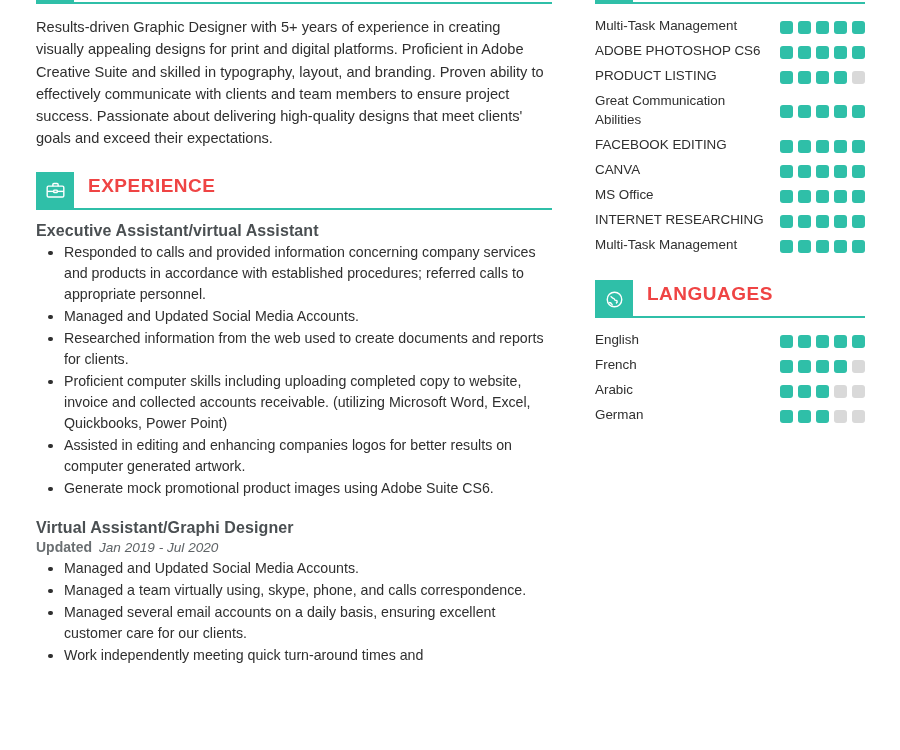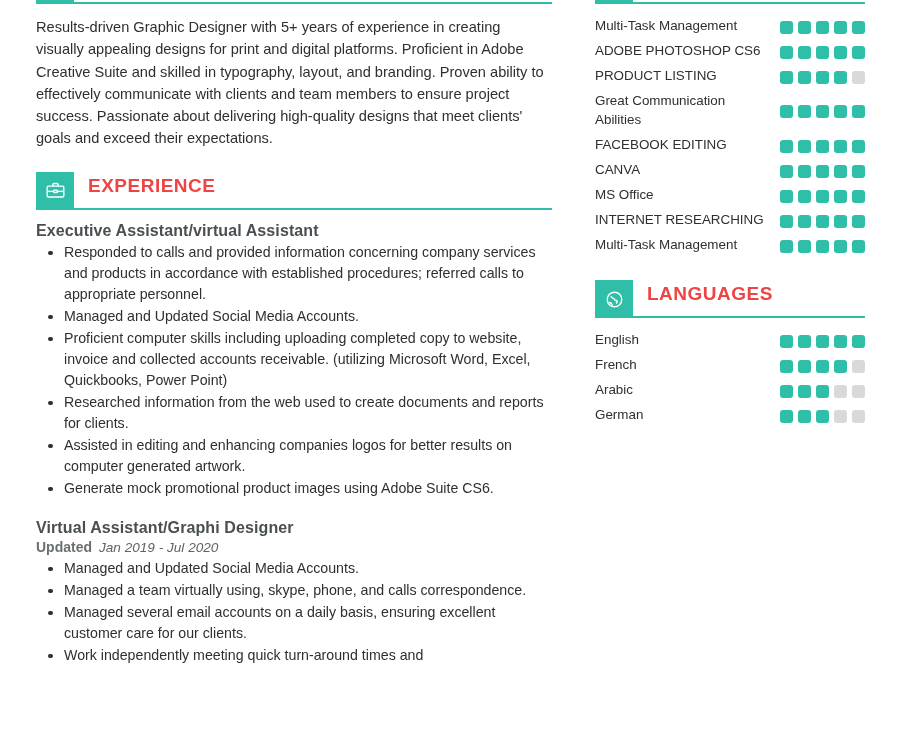--- a/index.html
+++ b/index.html
@@ -197,22 +197,22 @@
       <span class="htitle">EXPERIENCE</span>
       <span class="rule"></span>
     </div>
 
     <div id="jobs">
         <div class="job">
           <div class="job-title">Executive Assistant/virtual Assistant</div>
           <ul class="bullets">
             <li>Responded to calls and provided information concerning company services and products in accordance with established procedures; referred calls to appropriate personnel.</li>
             <li>Managed and Updated Social Media Accounts.</li>
+            <li>Researched information from the web used to create documents and reports for clients.</li>
             <li>Proficient computer skills including uploading completed copy to website, invoice and collected accounts receivable. (utilizing Microsoft Word, Excel, Quickbooks, Power Point)</li>
-            <li>Researched information from the web used to create documents and reports for clients.</li>
             <li>Assisted in editing and enhancing companies logos for better results on computer generated artwork.</li>
             <li>Generate mock promotional product images using Adobe Suite CS6.</li>
           </ul>
         </div>
         <div class="job" style="margin-top: 20px;">
           <div class="job-title">Virtual Assistant/Graphi Designer</div>
           <div class="job-meta"><span class="job-company">Updated</span><span class="job-dates">Jan 2019 - Jul 2020</span></div>
           <ul class="bullets">
             <li>Managed and Updated Social Media Accounts.</li>
             <li>Managed a team virtually using, skype, phone, and calls correspondence.</li>

